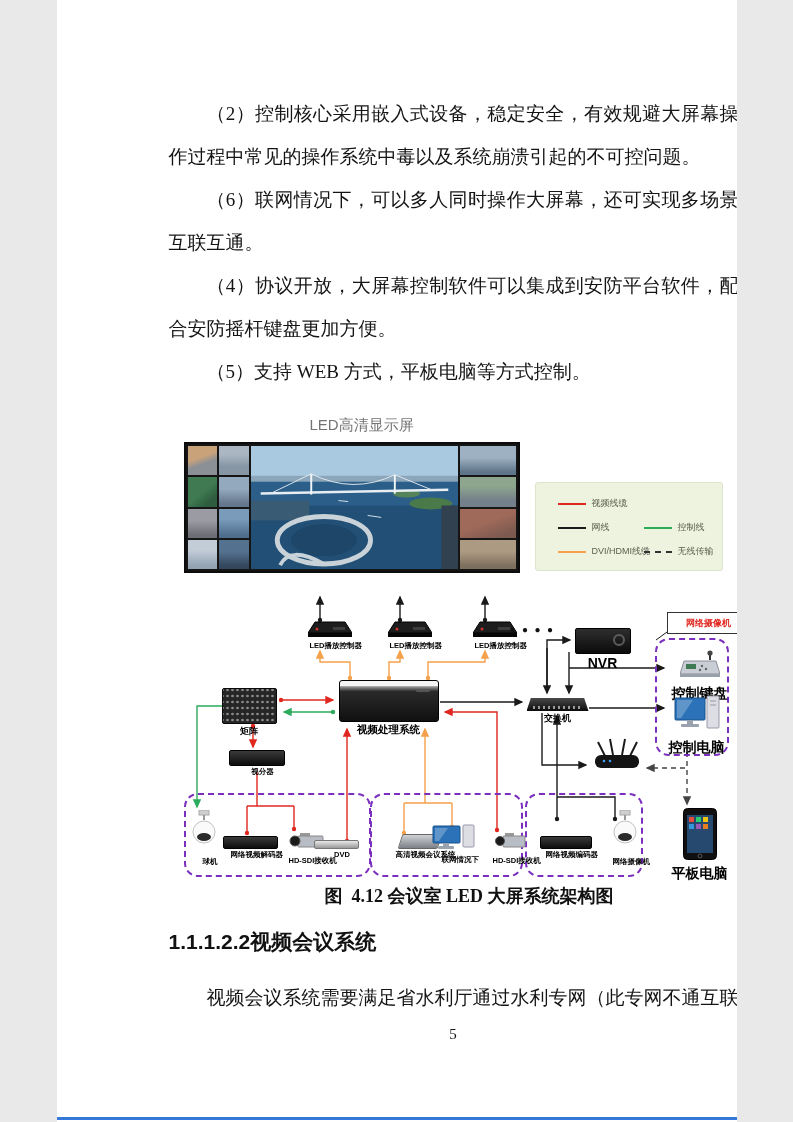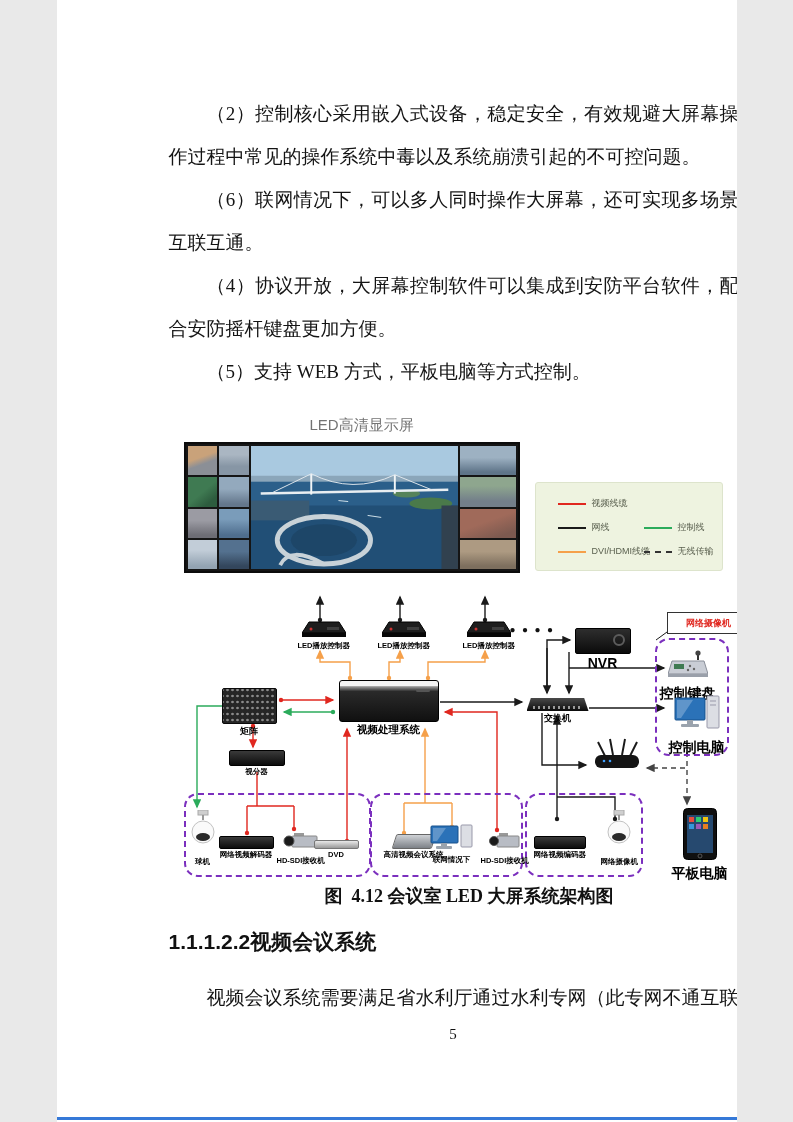--- a/index.html
+++ b/index.html
@@ -38,21 +38,21 @@
   .leg-line{width:28px;height:0;border-top:2px solid #000;}
   .leg-red{border-color:#e0271f;} .leg-black{border-color:#1a1a1a;}
   .leg-green{border-color:#2bab5b;} .leg-orange{border-color:#f5a04a;}
   .leg-dash{border-top:2px dashed #333;}
   
   .diagram{position:absolute;left:113px;top:588px;width:570px;height:292px;}
   .diagram svg.wires{position:absolute;left:0;top:0;}
   .grp{position:absolute;border:2px dashed #7b2fbe;border-radius:14px;}
   .dev{position:absolute;display:flex;flex-direction:column;align-items:center;z-index:2;}
   .lb{font-family:"Liberation Sans",sans-serif;font-weight:bold;white-space:nowrap;color:#000;margin-top:1px;}
-  .s7{font-size:7.5px;} .s8{font-size:14px;} .s9{font-size:9px;} .s10{font-size:10.5px;}
+  .s7{font-size:7.5px;margin-left:12px;} .s8{font-size:14px;} .s9{font-size:9px;} .s10{font-size:10.5px;}
   .ic{display:block;position:relative;}
   .ic-ctrl{width:44px;height:20px;}
   .ic-matrix{width:53px;height:34px;background:#262626;border:1px solid #0a0a0a;border-radius:2px;
       background-image:radial-gradient(#8a8a8a 1px,transparent 1.3px);background-size:5px 6px;background-position:2px 4px;}
   .ic-vps{width:100px;height:42px;border-radius:3px;border:1px solid #000;box-sizing:border-box;
       background:linear-gradient(180deg,#f4f4f4 0%,#f4f4f4 12%,#9a9a9a 14%,#2a2a2a 26%,#101010 100%);}
   .ic-vps i{position:absolute;right:8px;top:8px;width:14px;height:3px;background:#555;border-radius:2px;}
   .ic-nvr{width:54px;height:24px;background:linear-gradient(180deg,#2e2e2e,#0b0b0b);border-radius:2px;border:1px solid #000;}
   .ic-nvr i{position:absolute;right:5px;top:5px;width:12px;height:12px;border:2.5px solid #5c5c5c;border-radius:50%;box-sizing:border-box;}
   .ic-switch{width:62px;height:13px;background:linear-gradient(180deg,#4a4a4a,#0a0a0a);
@@ -305,21 +305,21 @@
       <span class="lb s10">视频处理系统</span>
     </div>
 
     <div class="dev" style="left:357px;top:110px;">
       <span class="ic ic-switch">
           <i></i>
         </span>
       <span class="lb s9">交换机</span>
     </div>
 
-    <div class="dev" style="left:490px;top:62px;justify-content:center;">
+    <div class="dev" style="left:502px;top:62px;justify-content:center;">
       <span class="ic">
         <svg width="40" height="30">
             <line x1="30" y1="10" x2="30" y2="3" stroke="#333" stroke-width="2"></line>
             <circle cx="30" cy="3" r="2.6" fill="#444"></circle>
             <polygon points="4,11 36,11 40,24 0,24" fill="#c9cdd5" stroke="#8a8f99"></polygon>
             <rect x="0" y="24" width="40" height="3" fill="#9aa0aa"></rect>
             <rect x="6" y="14" width="10" height="5" fill="#3f7a52"></rect>
             <circle cx="22" cy="16" r="1.2" fill="#666"></circle>
             <circle cx="26" cy="19" r="1.2" fill="#666"></circle>
             <circle cx="20" cy="20" r="1.2" fill="#666"></circle>

